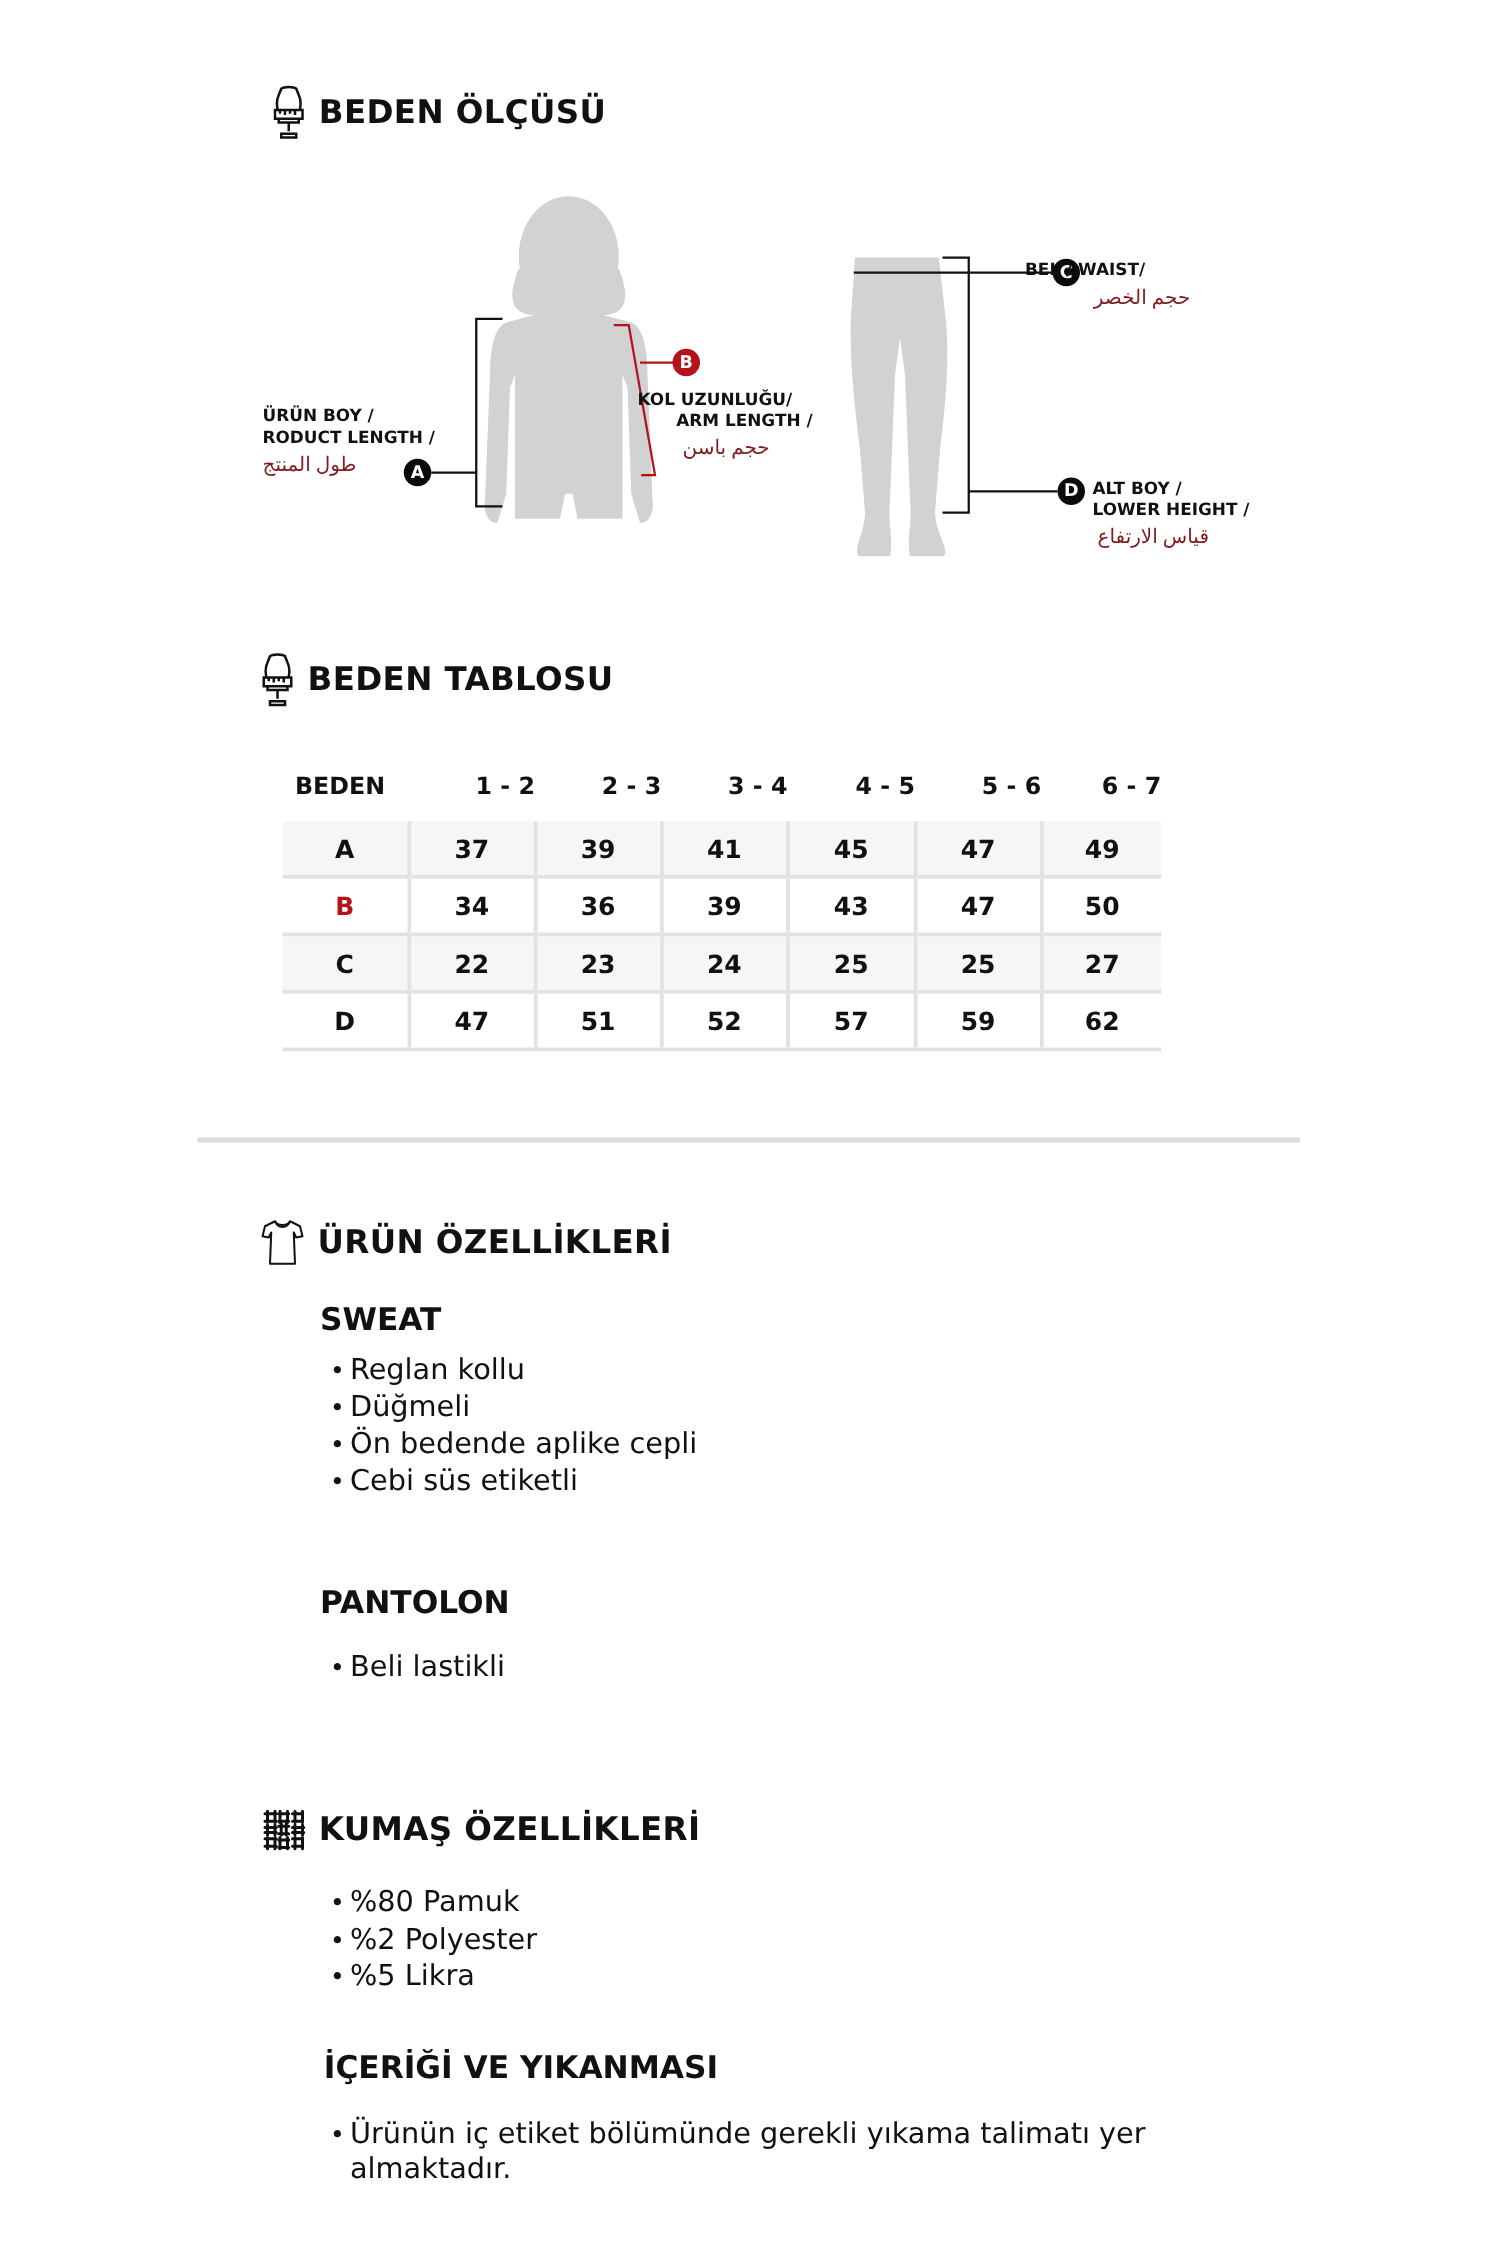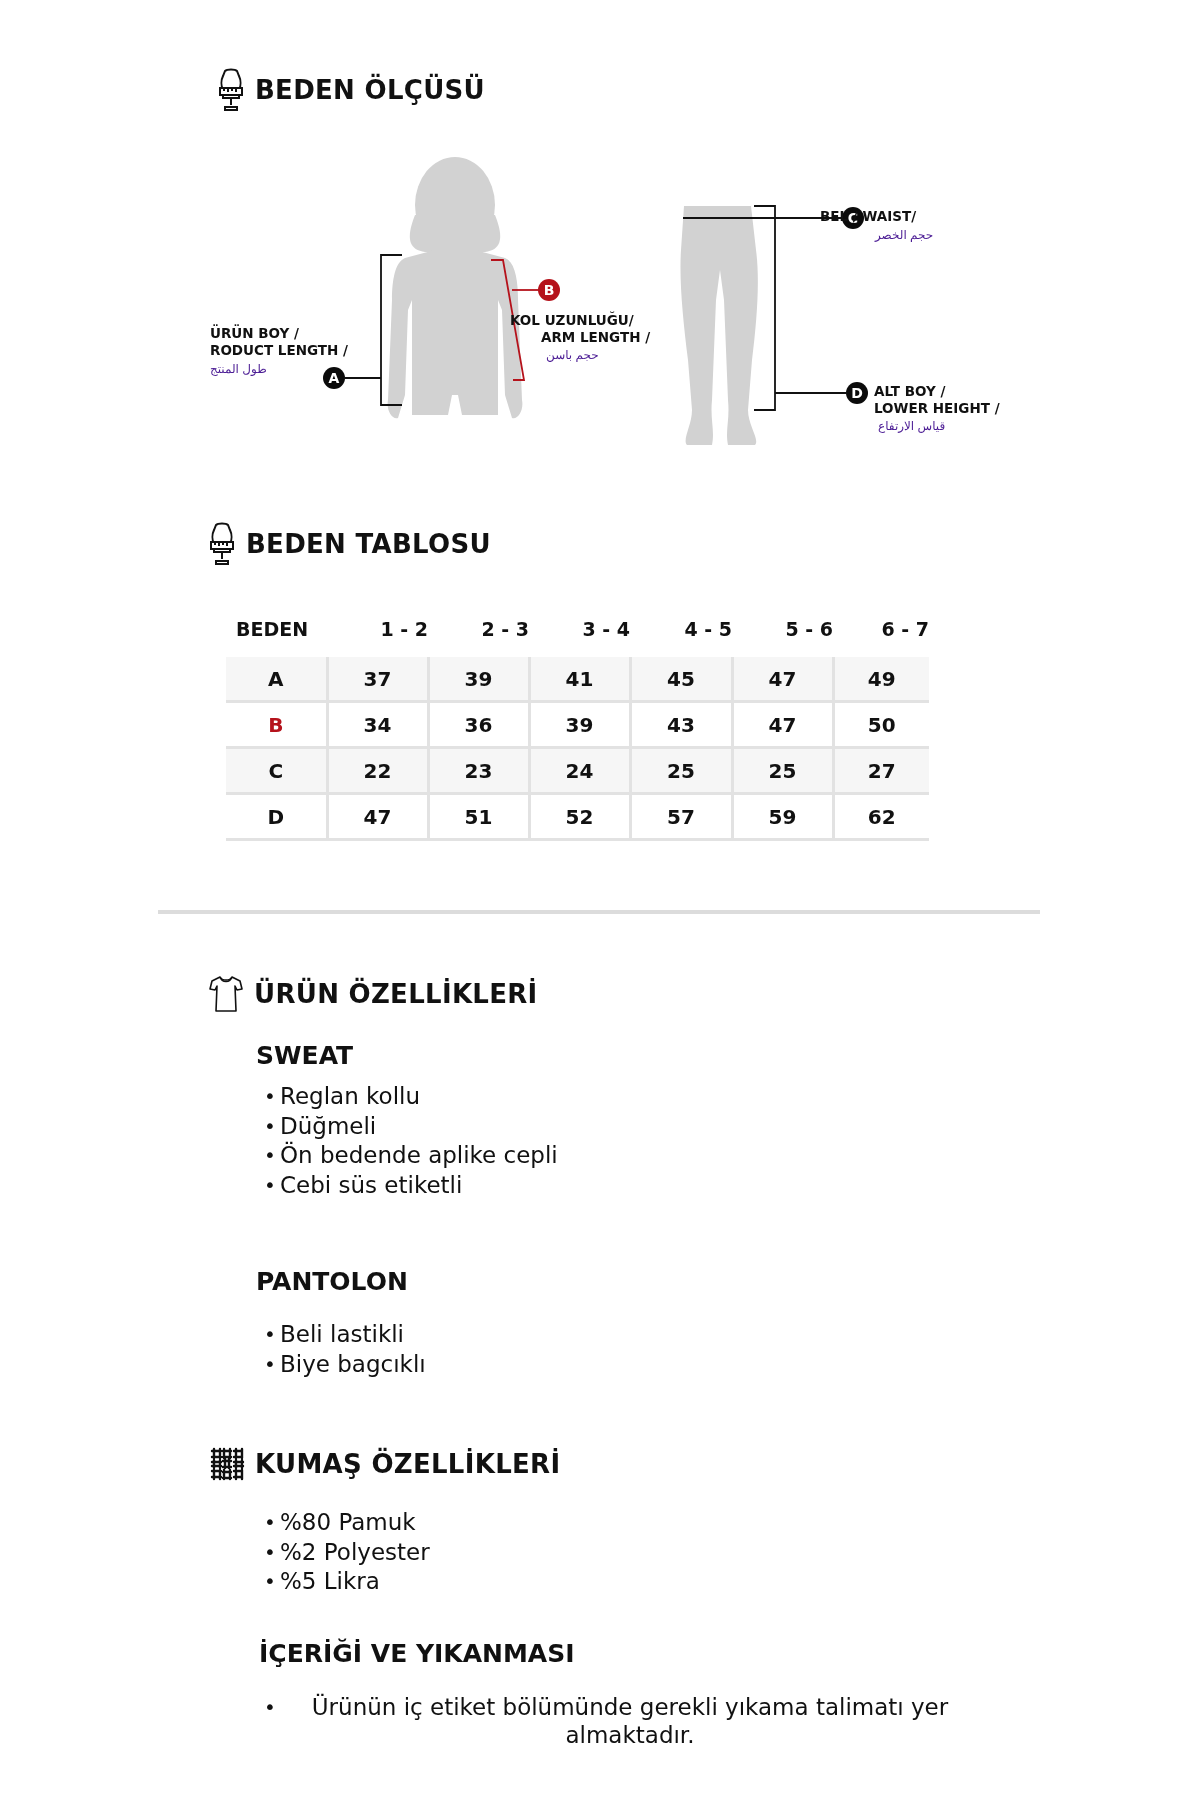--- a/index.html
+++ b/index.html
@@ -5,21 +5,21 @@
     html, body { margin: 0; padding: 0; background: #ffffff; }
     body { width: 1200px; height: 1800px; position: relative; overflow: hidden;
       font-family: "Liberation Sans", "DejaVu Sans", sans-serif; color: #111111; }
     .abs { position: absolute; }
     .section-heading { position: absolute; display: flex; align-items: center; gap: 10px; }
     .section-heading .title { font-family: "DejaVu Sans", sans-serif; font-weight: 700; font-size: 26px; letter-spacing: 0.3px; color: #111; white-space: nowrap; }
     .icon svg { display: block; }
 
     
     .lbl { position: absolute; font-family: "DejaVu Sans", sans-serif; font-weight: 700; font-size: 13.5px; line-height: 17px; color: #111; white-space: nowrap; }
-    .arabic { position: absolute; font-family: Liberation Sans, sans-serif; font-size: 12px; color: #4c1d95; white-space: nowrap; direction: rtl; }
+    .arabic { position: absolute; font-family: Liberation Serif, serif; font-size: 16px; color: #7f1d1d; white-space: nowrap; direction: rtl; }
     .marker { position: absolute; width: 22px; height: 22px; border-radius: 50%; background: #0b0b0b; color: #fff;
       font-family: "DejaVu Sans", sans-serif; font-weight: 700; font-size: 14px; line-height: 22px; text-align: center; }
     .marker.red { background: #b5121b; }
 
     
     .size-table { position: absolute; left: 226px; top: 604px; width: 703px; border-collapse: collapse; table-layout: fixed; }
     .size-table th { font-family: "DejaVu Sans", sans-serif; font-weight: 700; font-size: 19px; height: 50px; text-align: right; vertical-align: middle; color: #111; padding: 0; }
     .size-table th.row-head { text-align: left; padding-left: 10px; }
     .size-table td { font-family: "DejaVu Sans", sans-serif; font-weight: 600; font-size: 20px; height: 43px; text-align: center; vertical-align: middle; color: #111;
       border-bottom: 3px solid #e2e2e2; border-left: 3px solid #e2e2e2; padding: 0; }
@@ -28,21 +28,21 @@
     .size-table tr.spacer td { height: 3px; border: none; background: transparent; }
     .size-table td.red { color: #b5121b; }
 
     .divider { position: absolute; left: 158px; top: 910px; width: 882px; height: 4px; background: #dcdcdc; }
 
     .subheading { position: absolute; font-family: "DejaVu Sans", sans-serif; font-weight: 700; font-size: 25px; color: #111; white-space: nowrap; }
     ul.bullets { position: absolute; margin: 0; padding: 0; list-style: none; }
     ul.bullets li { font-family: "DejaVu Sans", sans-serif; font-size: 23px; line-height: 29.5px; color: #111; white-space: nowrap; position: relative; padding-left: 14px; }
     ul.bullets li::before { content: "•"; position: absolute; left: -2px; top: 0; font-size: 20px; }
     .pre { white-space: pre; }
-    .wash { position: absolute; left: 266px; top: 1693px; width: 700px; font-family: "DejaVu Sans", sans-serif; font-size: 23px; line-height: 28px; color: #111; padding-left: 14px; text-align: center; }
+    .wash { position: absolute; left: 266px; top: 1693px; width: 700px; font-family: "DejaVu Sans", sans-serif; font-size: 23px; line-height: 28px; color: #111; padding-left: 14px; }
     .wash::before { content: "•"; position: absolute; left: -2px; top: 0; font-size: 20px; }
   </style>
 </head>
 <body>
 
 <div class="section-heading" style="left:217px; top:68px;">
   <span class="icon">
     <svg width="28" height="44" viewBox="0 0 28 44" fill="none" stroke="#111" stroke-width="2">
       <path d="M8 3 C10 1, 18 1, 20 3 L22 8 C24 12, 24 18, 22 22 L22 30 L6 30 L6 22 C4 18, 4 12, 6 8 Z"></path>
       <rect x="3" y="20" width="22" height="7" fill="#fff"></rect>
@@ -193,21 +193,20 @@
 <ul class="bullets" style="left:266px; top:1082px;">
   <li>Reglan kollu</li>
   <li>Düğmeli</li>
   <li>Ön bedende aplike cepli</li>
   <li>Cebi süs etiketli</li>
 </ul>
 
 <div class="subheading" style="left:256px; top:1267px;">PANTOLON</div>
 <ul class="bullets" style="left:266px; top:1320px;">
   <li>Beli lastikli</li>
-  <li>Biye bagcıklı</li>
 </ul>
 
 <div class="section-heading" style="left:209px; top:1446px;">
   <span class="icon">
     <svg width="36" height="36" viewBox="0 0 36 36" fill="none" stroke="#111" stroke-width="2.4" stroke-linecap="round">
       <path d="M3 5 h9 M3 11 h9 M5 3 v9 M11 3 v9"></path>
       <path d="M15 3 v9 M21 3 v9 M14 5 h8 M14 11 h8"></path>
       <path d="M25 5 h8 M25 11 h8 M27 3 v9 M33 3 v9"></path>
       <path d="M5 14 v8 M11 14 v8 M3 16 h9 M3 20 h9"></path>
       <path d="M14 15 h8 M14 21 h8 M16 13 v9 M20 13 v9"></path>

